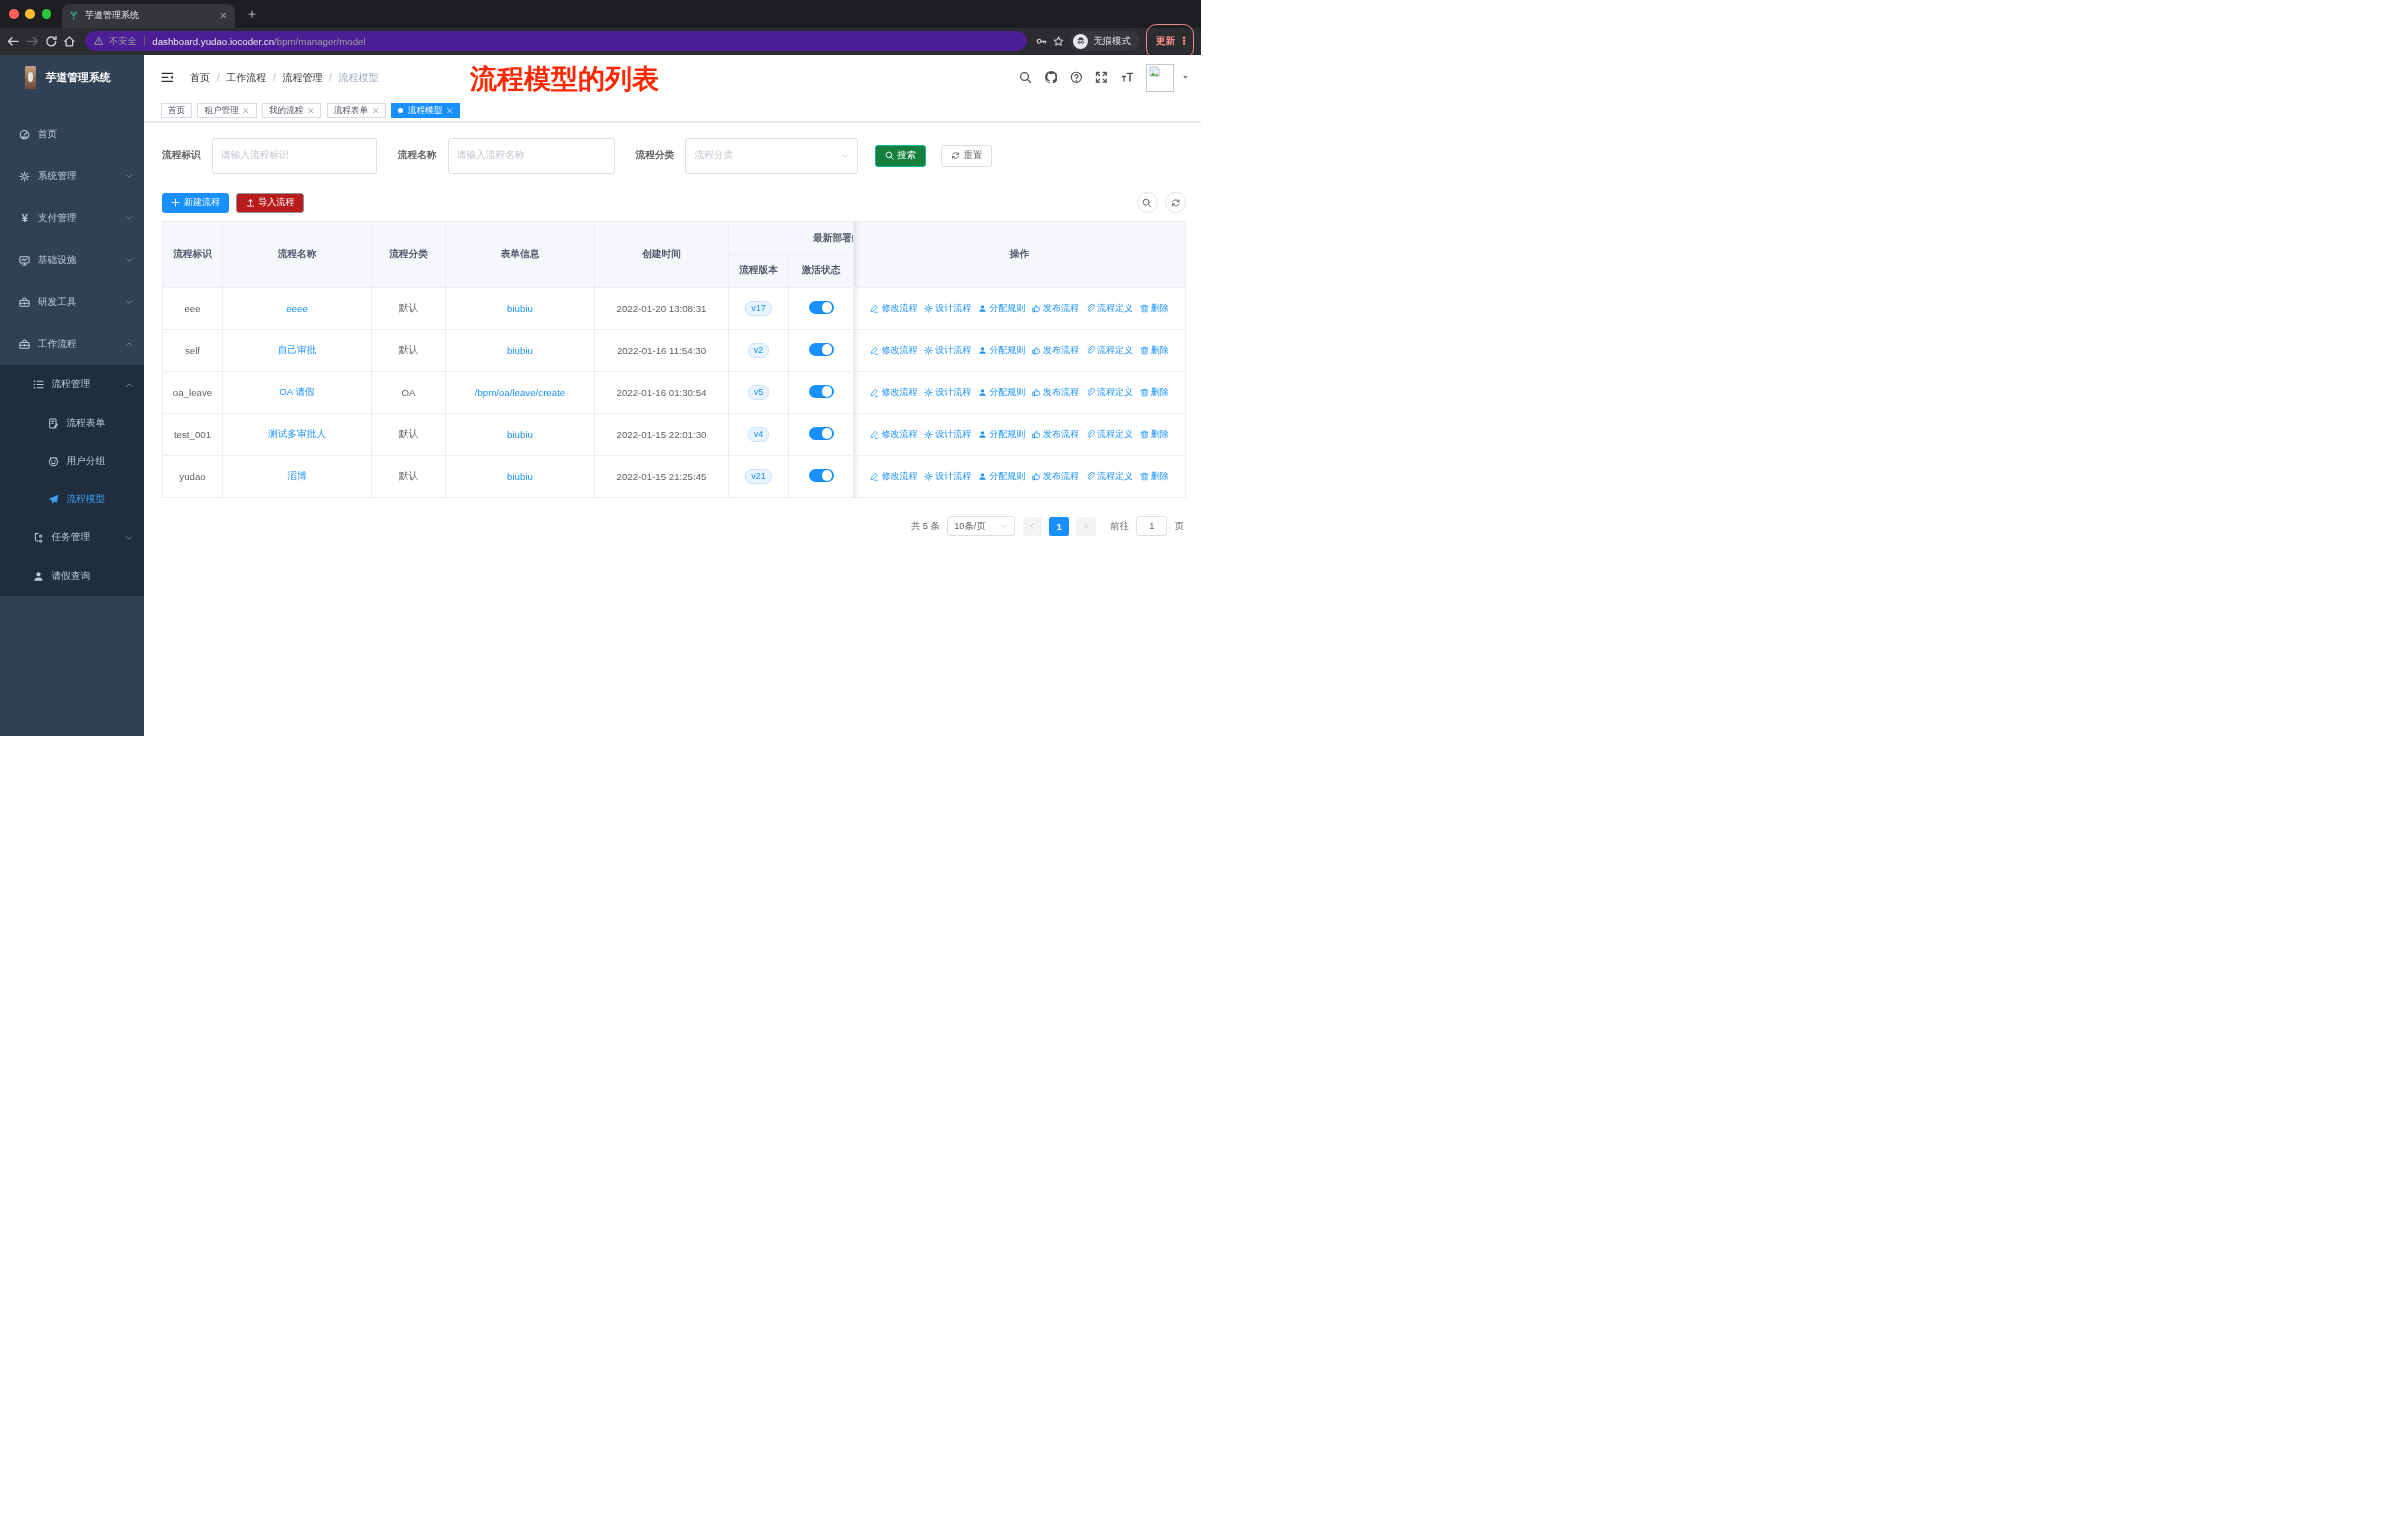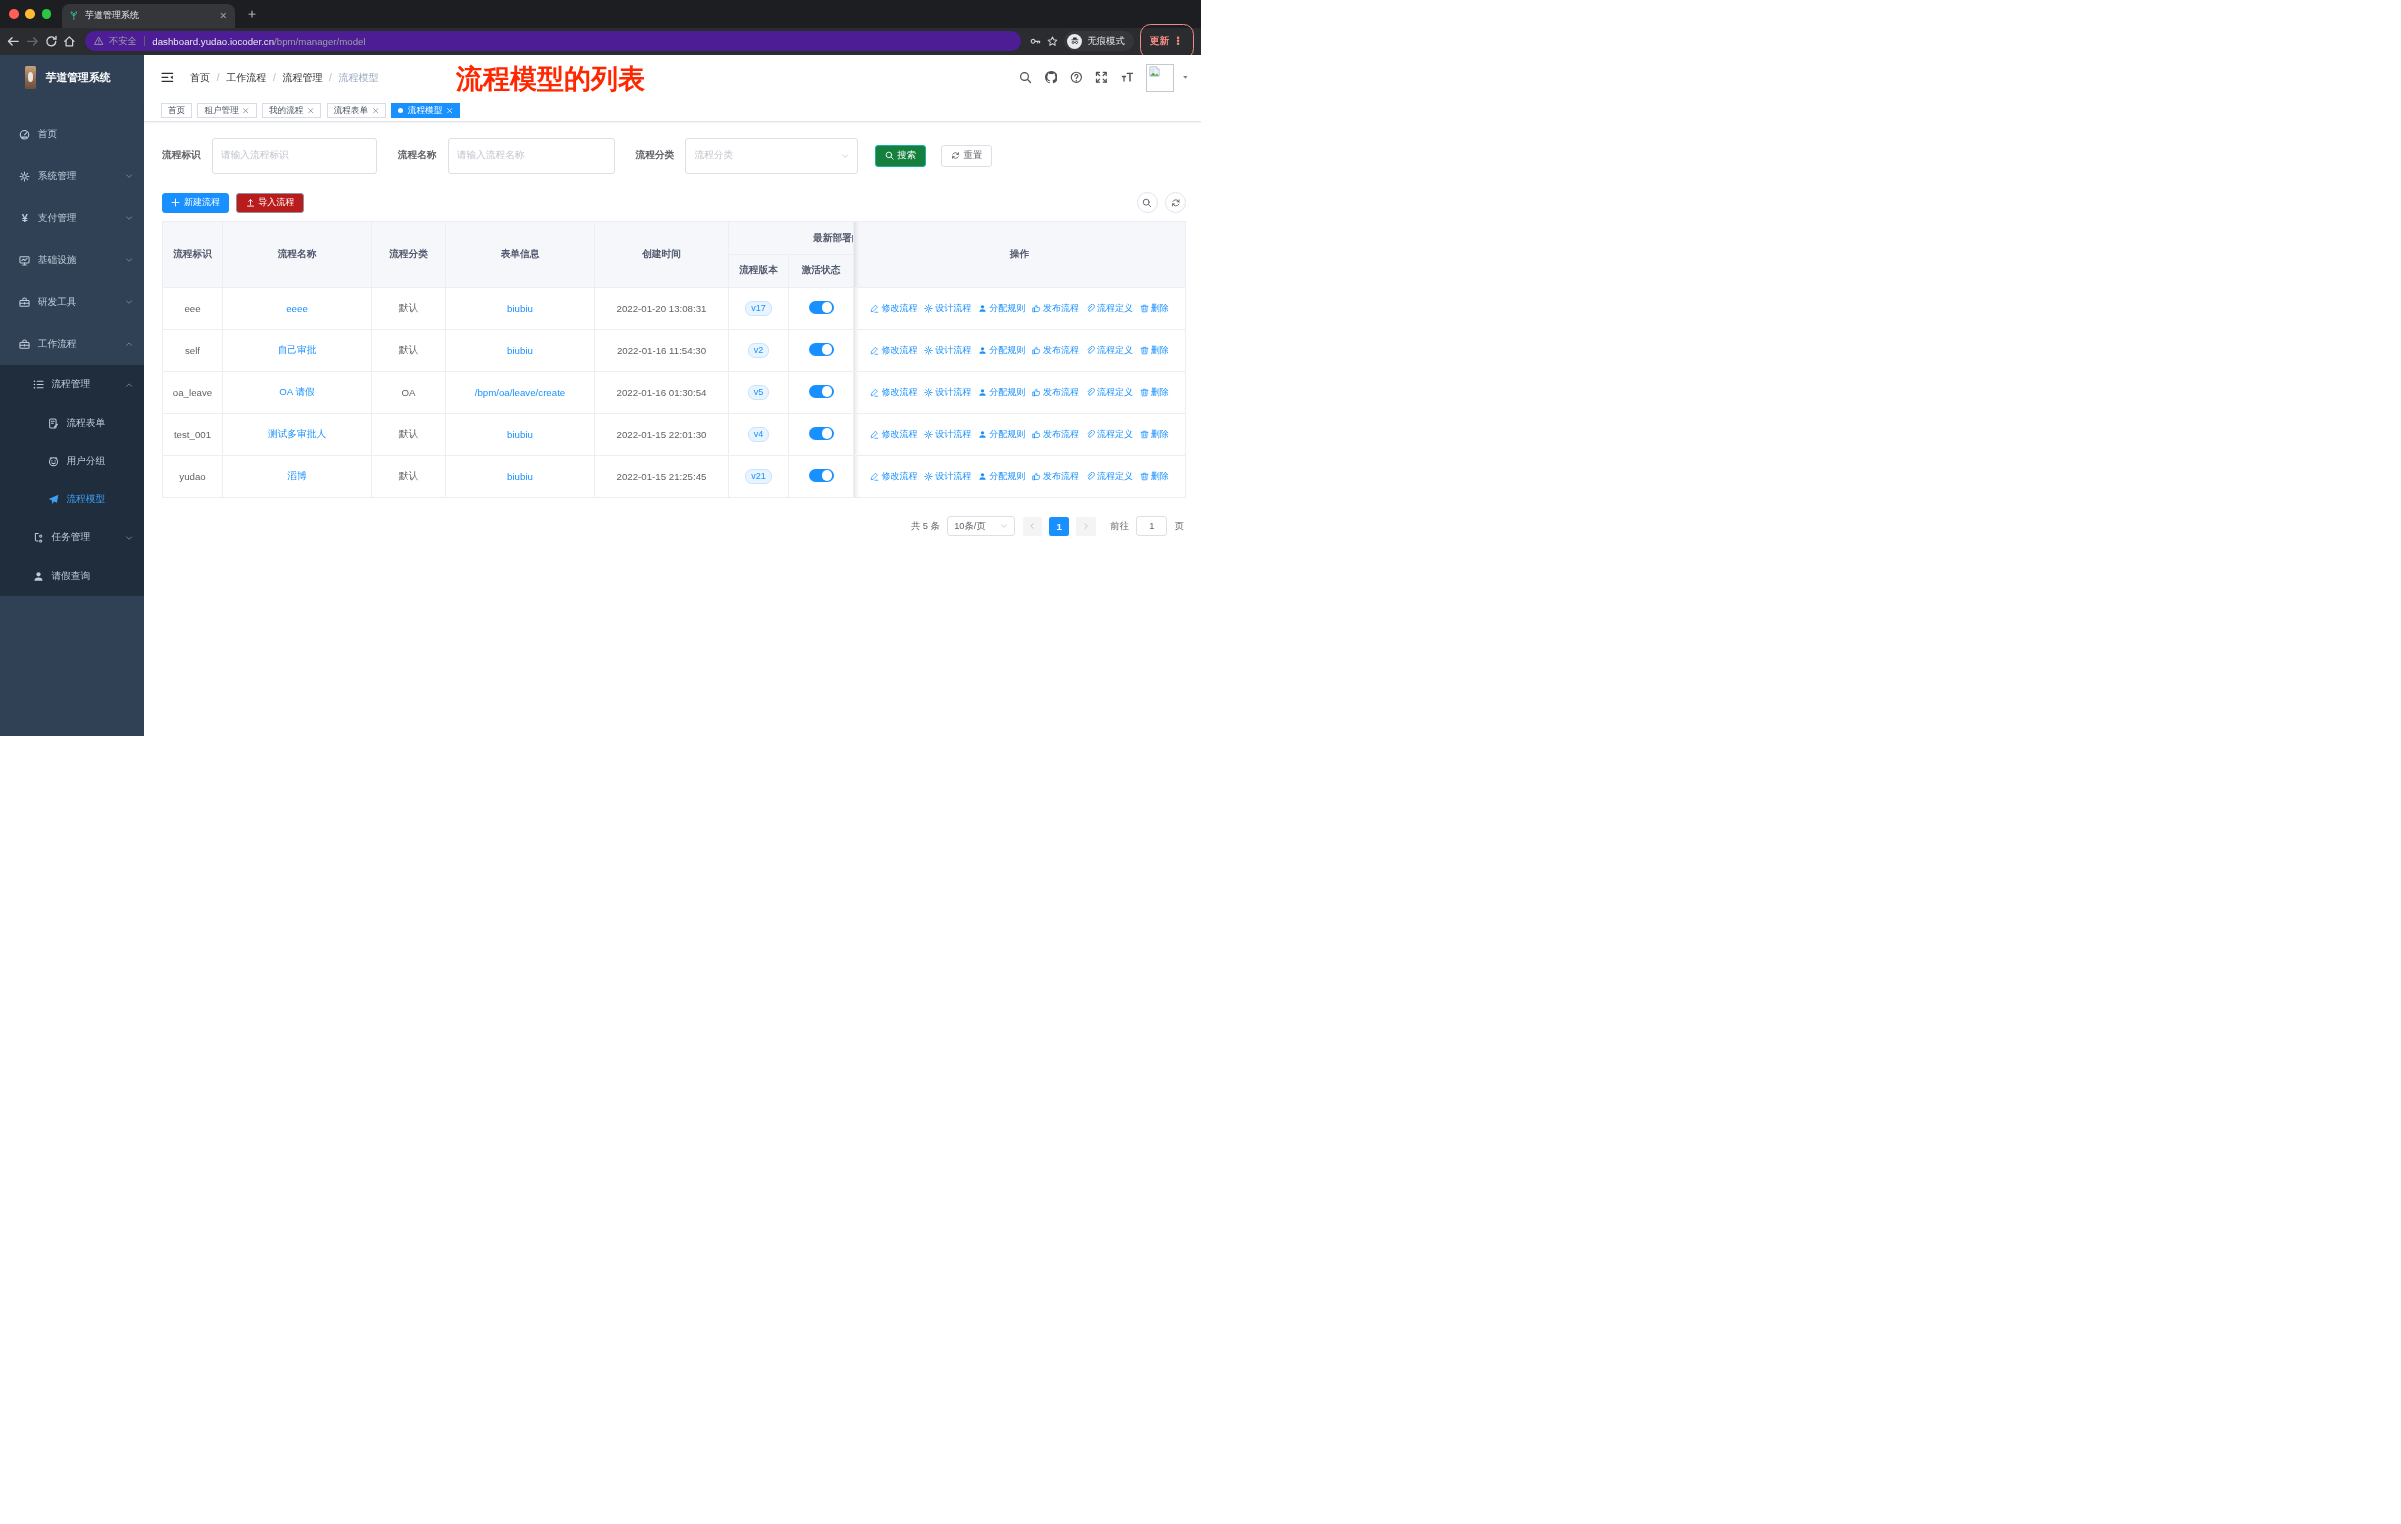--- a/index.html
+++ b/index.html
@@ -26,21 +26,21 @@
   .sec-label { color:#9aa0a6; font-size:9.3px; }
   .omni-sep { width:0.7px; height:10.4px; background:#5f6368; margin:0 2.2px; }
   .url { font-size:9.7px; color:#9aa0a6; white-space:nowrap; overflow:hidden; }
   .url b { color:#e8eaed; font-weight:400; }
   .incog { height:20px; background:#35363a; border-radius:10.4px; display:flex; align-items:center;
     gap:5.2px; padding:0 9px 0 3px; }
   .incog-circle { width:15px; height:15px; background:#e9eaed; border-radius:50%;
     display:flex; align-items:center; justify-content:center; }
   .incog-label { color:#e8eaed; font-size:9.3px; white-space:nowrap; }
   .updatepill { height:35px; border:1.1px solid #f28b82; border-radius:10.4px; display:flex;
-    align-items:center; gap:7.4px; padding:0 13px 0 9px; }
+    align-items:center; gap:7.4px; padding:0 7px 0 9px; }
   .update-label { color:#f28b82; font-size:9.7px; font-weight:700; white-space:nowrap; }
   .kebab { color:#f28b82; font-size:9px; letter-spacing:0; line-height:3px; }
 
   
   .app { display:flex; height:681px; }
   .sidebar { width:144px; background:#304156; color:#bfcbd9; flex:none; font-size:9.7px; }
   .logo-row { display:flex; align-items:center; gap:9.7px; padding:9.7px 0 9px 25px; height:46px; }
   .logo-img { width:11px; height:23px; border-radius:1.5px; flex:none;
     background:linear-gradient(180deg,#caa17c 0%,#8a6750 60%,#6e4f3c 100%); position:relative; }
   .logo-img::after { content:""; position:absolute; left:3px; top:5.2px; width:5.2px; height:10.4px;
@@ -64,21 +64,21 @@
   .fold { width:12.7px; height:12.7px; color:#2d2f33; }
   .crumbs { display:flex; align-items:center; margin-left:16.4px; font-size:10px; color:#303133; gap:6.7px; }
   .crumb { white-space:nowrap; }
   .crumb + .crumb::before { content:"/"; color:#b6bdc6; margin-right:6.7px; }
   .crumb.last { color:#97a8be; }
   .nav-right { margin-left:auto; display:flex; align-items:center; gap:12.7px; }
   .hic { width:12.7px; height:12.7px; color:#4f5358; }
   .avatar-box { width:28px; height:28px; background:#fff; border:0.7px solid #c8c8c8;
     display:flex; align-items:flex-start; padding:1.5px; }
   .caret { width:6.7px; height:6.7px; color:#7a7d82; margin-left:-4.5px; }
-  .annotation { position:absolute; left:312px; top:6px; font-size:27px; font-weight:700;
+  .annotation { position:absolute; left:326px; top:6px; font-size:27px; font-weight:700;
     white-space:nowrap; z-index:5; }
 
   
   .tagbar { height:21px; border-bottom:0.7px solid #dfe3e8; box-shadow:0 0.7px 2.2px rgba(0,0,0,.09);
     display:flex; align-items:center; gap:5.2px; padding:0 0 0 17px; position:relative; z-index:2; }
   .tag { height:15.6px; border:0.7px solid #d8dce5; background:#fff; color:#495060; font-size:8.6px;
     display:flex; align-items:center; gap:3.7px; padding:0 6px; cursor:pointer; white-space:nowrap; }
   .tag .tx { width:7.4px; height:7.4px; color:#7d8492; }
   .tag.active { background:#1890ff; border-color:#1890ff; color:#fff; }
   .tag.active::before { content:""; width:5.2px; height:5.2px; border-radius:50%; background:#fff; margin-right:0.7px; }

